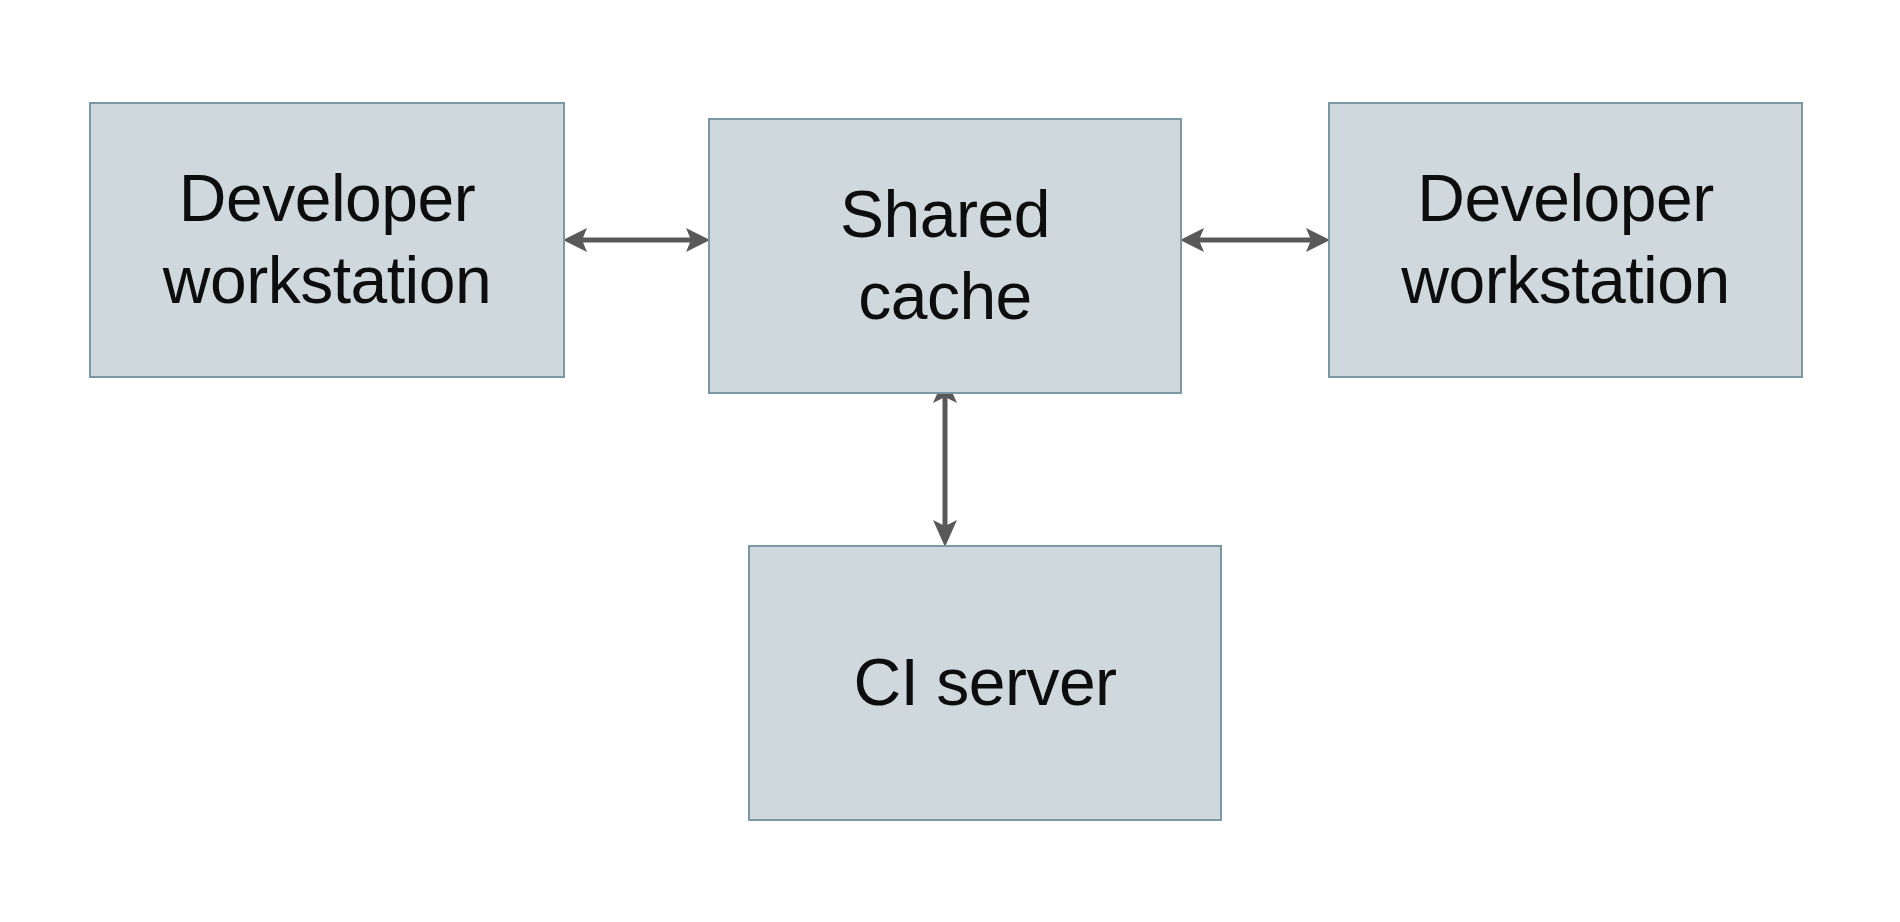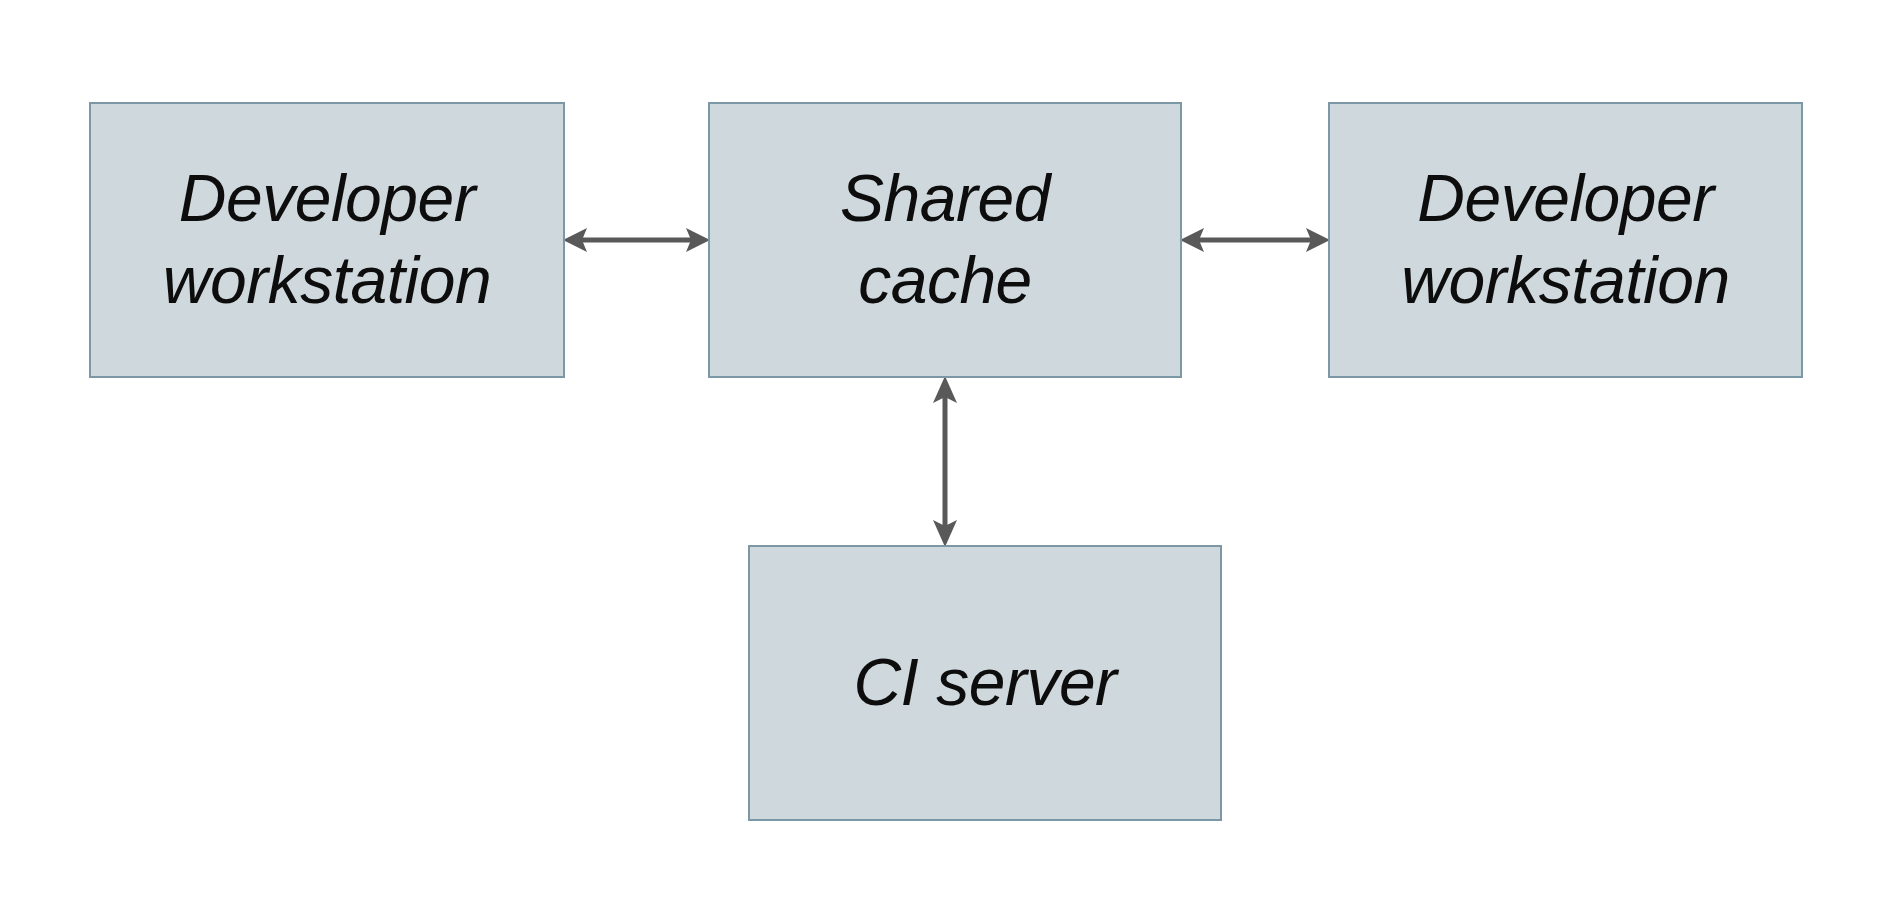--- a/index.html
+++ b/index.html
@@ -9,21 +9,20 @@
   }
   body {
     font-family: "Liberation Sans", sans-serif;
   }
   #canvas {
     position: relative;
     width: 1900px;
     height: 922px;
     background: #ffffff;
     overflow: hidden;
-    font-style: italic;
   }
   .node {
     position: absolute;
     box-sizing: border-box;
     background: #cfd8dc;
     border: 2px solid #7d98a5;
     display: flex;
     align-items: center;
     justify-content: center;
     text-align: center;
@@ -74,21 +73,21 @@
       <path d="M 20 3 L 8 30 L 20 24 L 32 30 Z" fill="#595959"></path>
       <path d="M 20 174 L 8 147 L 20 153 L 32 147 Z" fill="#595959"></path>
     </svg>
   </div>
 
   <div class="node" style="left:89px; top:102px; width:476px; height:276px;">
     <span class="node-label">Developer
 workstation</span>
   </div>
 
-  <div class="node" style="left:708px; top:102px; width:474px; height:276px;">
+  <div class="node" style="left:708px; top:118px; width:474px; height:276px;">
     <span class="node-label">Shared
 cache</span>
   </div>
 
   <div class="node" style="left:1328px; top:102px; width:475px; height:276px;">
     <span class="node-label">Developer
 workstation</span>
   </div>
 
   <div class="node" style="left:748px; top:545px; width:474px; height:276px;">

